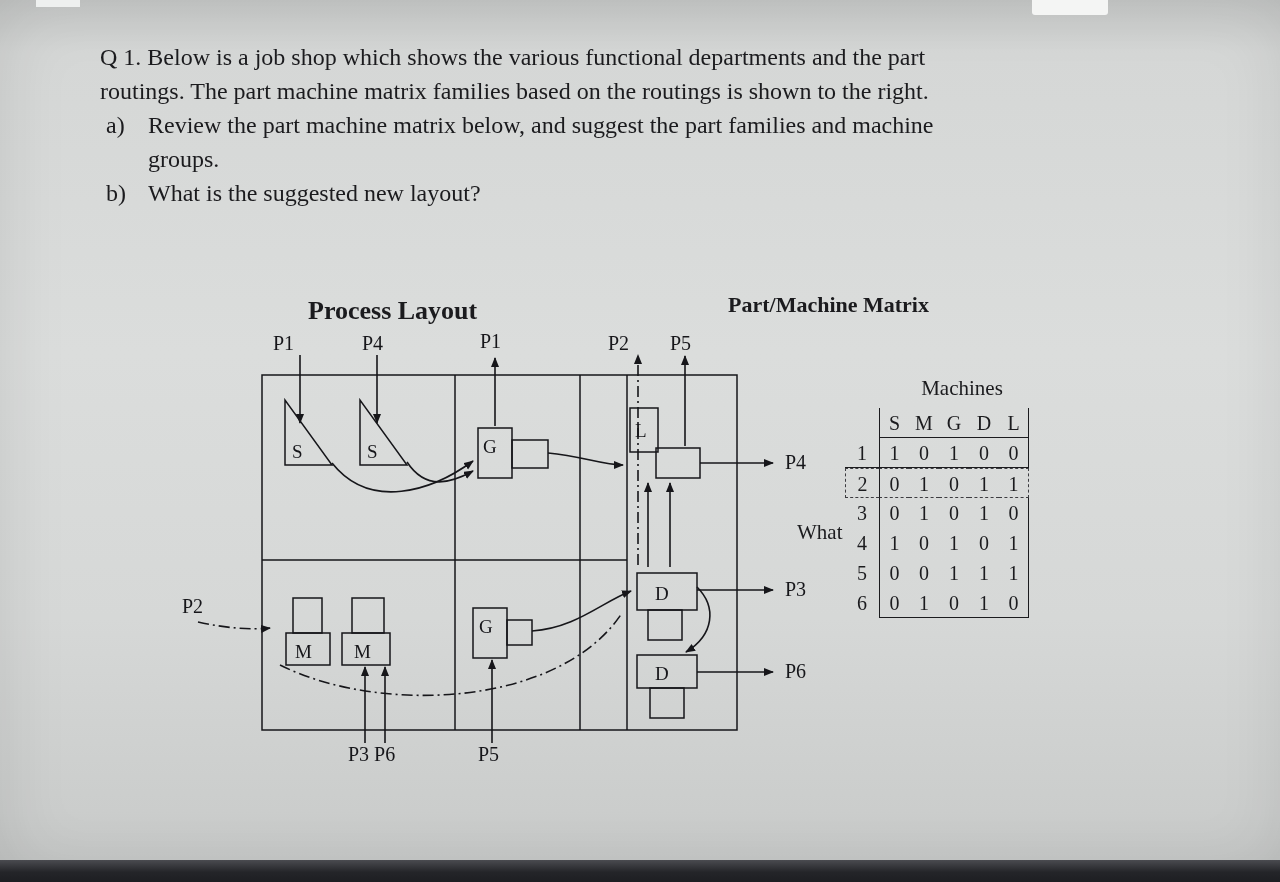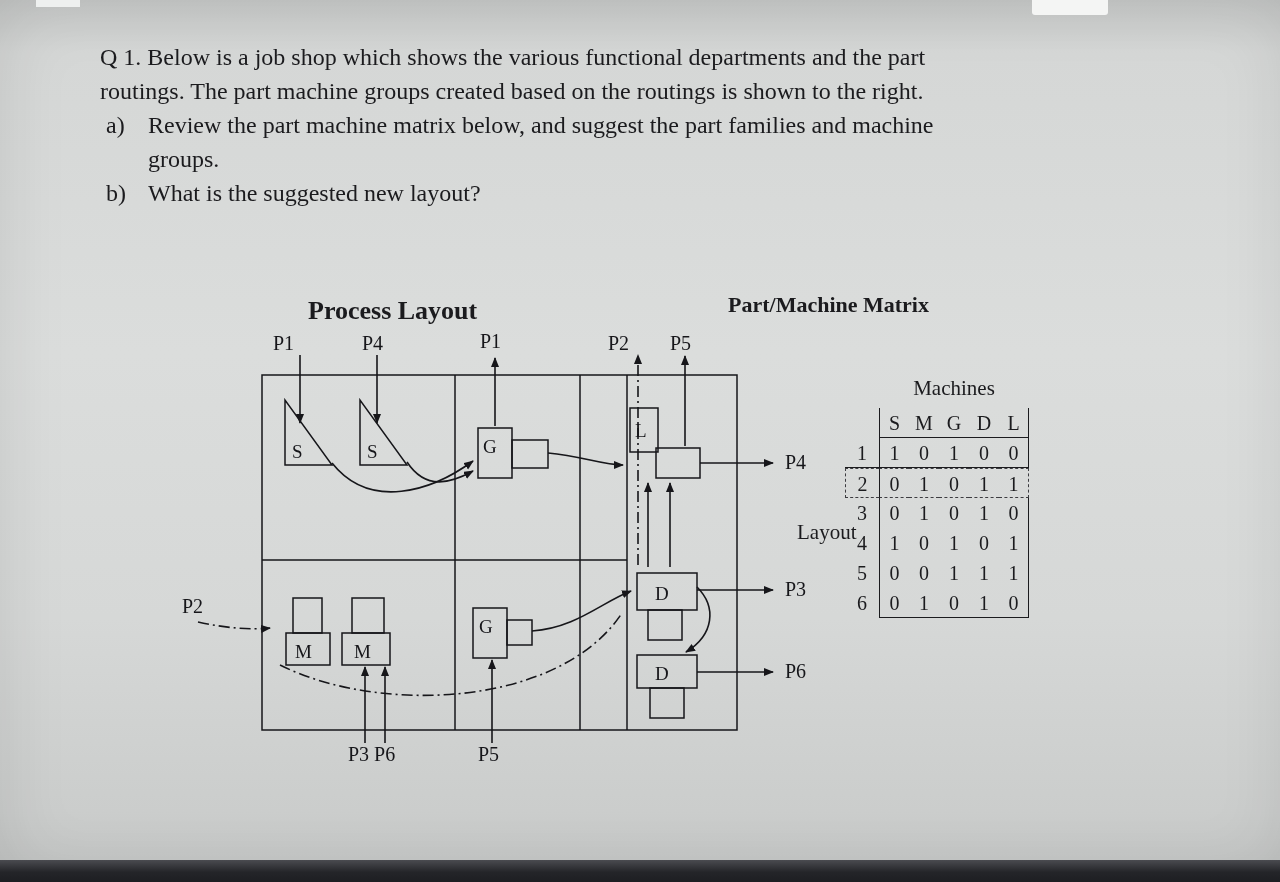--- a/index.html
+++ b/index.html
@@ -20,21 +20,21 @@
   .q-item{position:relative; padding-left:48px; margin-top:0;}
   .q-marker{position:absolute; left:6px; top:0;}
   
   .pl-title{position:absolute; left:268px; top:296px; font-size:26px; font-weight:bold;margin-left:40px;}
   .pm-title{position:absolute; left:728px; top:292px; font-size:22px; font-weight:bold;}
   
   .legend{position:absolute; left:284px; top:774px; font-size:21px; font-weight:bold; line-height:31px;}
   .legend span{display:block; white-space:pre;}
   
   .matrix{position:absolute; left:845px; top:376px; width:230px;}
-  .machines-label{position:absolute; left:34px; top:0; width:150px; text-align:center; font-size:21px;}
+  .machines-label{position:absolute; left:42px; top:0; width:150px; text-align:center; font-size:21px;}
   .parts-label{position:absolute; left:-48px; top:144px; font-size:21px;}
   .matrix-grid{position:absolute; left:0; top:32px; display:grid; grid-template-columns:34px repeat(5,30px);}
   .mcell{height:30px; line-height:30px; text-align:center; font-size:20px; box-sizing:border-box;}
   .mhead{border-bottom:1.5px solid #1b1b1e;}
   .mhead.c0, .mval.c0{border-left:1.5px solid #1b1b1e;}
   .mhead.c4, .mval.c4{border-right:1.5px solid #1b1b1e;}
   .r0{border-bottom:1.5px solid #1b1b1e;}
   .r1{border-top:1.6px dashed #3c3c40; border-bottom:1.6px dashed #3c3c40;}
   .mlab.r1{border-left:1.6px dashed #3c3c40;}
   .mval.r1.c4{border-right:1.6px dashed #3c3c40;}
@@ -45,21 +45,21 @@
 <body>
 
 <div class="page">
 
   <div class="notch-tl"></div>
   <div class="notch-tr"></div>
 
   <div class="question">
     <div>
       <span>Q 1. Below is a job shop which shows the various functional departments and the part</span><br>
-      <span>routings. The part machine groups created based on the routings is shown to the right.</span>
+      <span>routings. The part machine matrix families based on the routings is shown to the right.</span>
     </div>
     <div class="q-item">
       <span class="q-marker">a)</span>
       <span>Review the part machine matrix below, and suggest the part families and machine</span><br>
       <span>groups.</span>
     </div>
     <div class="q-item">
       <span class="q-marker">b)</span>
       <span>What is the suggested new layout?</span>
     </div>
@@ -148,21 +148,21 @@
       <text x="485" y="275">D</text>
       <text x="485" y="355">D</text>
       <text x="309" y="308">G</text>
       <text x="125" y="333">M</text>
       <text x="184" y="333">M</text>
     </g>
   </svg>
 
   <div class="matrix">
     <div class="machines-label">Machines</div>
-    <div class="parts-label">Layout</div>
+    <div class="parts-label">What</div>
     <div class="matrix-grid">
         <div class="mcell mcorner"></div>
         <div class="mcell mhead c0">S</div>
         <div class="mcell mhead c1">M</div>
         <div class="mcell mhead c2">G</div>
         <div class="mcell mhead c3">D</div>
         <div class="mcell mhead c4">L</div>
         <div class="mcell mlab r0">1</div>
         <div class="mcell mval r0 c0">1</div>
         <div class="mcell mval r0 c1">0</div>

